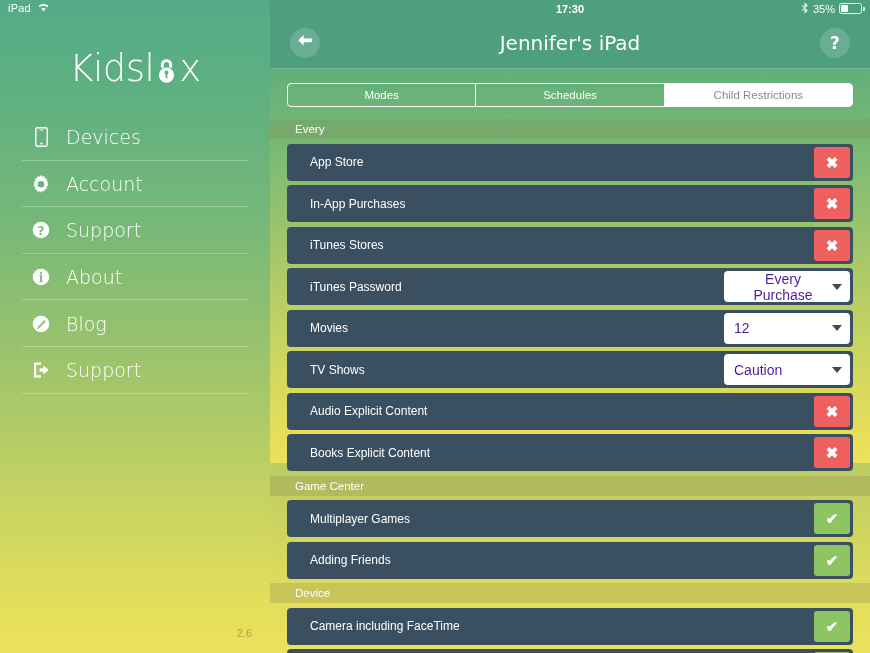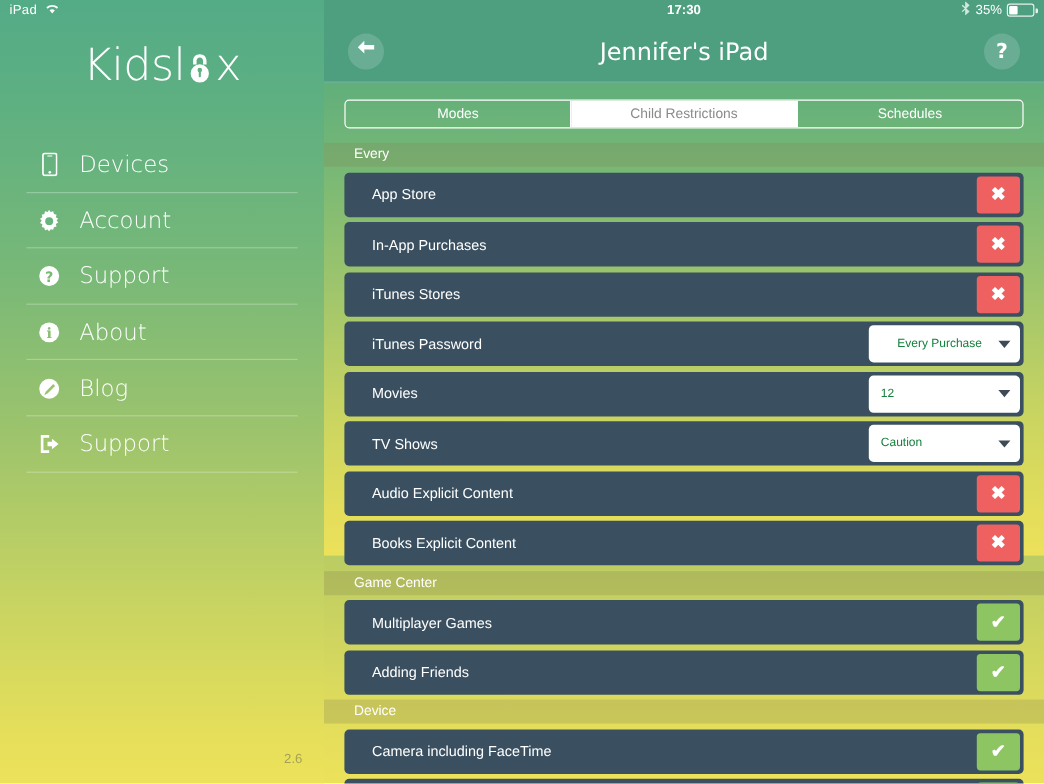--- a/index.html
+++ b/index.html
@@ -22,21 +22,21 @@
     flex: 0 0 270px;
     background: linear-gradient(to bottom, #53ab87 0%, #5fb081 14%, #77b878 34%, #9ec46c 56%, #c6d362 76%, #e6df5a 94%, #ede25b 100%);
   }
   .statusbar-left {
     position: absolute; top: 2px; left: 8px;
     display: flex; align-items: center; gap: 6px;
     font-size: 11px; color: #ffffff; letter-spacing: .2px;
   }
   .wifi-ico { display:block; }
   .logo-wrap {
-    position: absolute; top: 33px; left: 0; width: 270px;
+    position: absolute; top: 47px; left: 0; width: 270px;
     display: flex; align-items: flex-start; justify-content: center;
   }
   .logo {
     font-size: 37px; color: #ffffff; letter-spacing: -0.5px;
     font-weight: 300; display: flex; align-items: center;
     font-family: "DejaVu Sans", sans-serif;
   }
   .logo .lock { display:inline-flex; align-items:center; margin:0 1px; position:relative; top:2px; }
 
   .nav { position: absolute; top: 114px; left: 0; width: 270px; }
@@ -152,21 +152,21 @@
   .toggle.on  { background: #8dc563; }
   .toggle-glyph { color: #ffffff; font-size: 15px; font-weight: bold; line-height: 1; }
   .select {
     position: absolute; right: 3px; top: 3px;
     width: 126px; height: 31px; border-radius: 4px;
     background: #ffffff;
     display: flex; align-items: center;
     padding: 0 8px 0 10px;
     cursor: pointer;
   }
-  .select-val { flex: 1; font-size: 10px; color: #15803d; }
+  .select-val { flex: 1; font-size: 14px; color: #4c1d95; }
   .select-val.center { text-align: center; }
   .caret {
     width: 0; height: 0; flex: 0 0 auto;
     border-left: 5px solid transparent; border-right: 5px solid transparent;
     border-top: 6px solid #3e4a55;
   }
 </style>
 </head>
 <body>
 
@@ -294,22 +294,22 @@
       </div>
       <div class="navbar-title">Jennifer's iPad</div>
       <div class="circ-btn help">
         <span>?</span>
       </div>
     </div>
 
     <div class="segwrap">
       <div class="segmented">
         <div class="seg">Modes</div>
+        <div class="seg">Schedules</div>
         <div class="seg active">Child Restrictions</div>
-        <div class="seg">Schedules</div>
       </div>
     </div>
 
     <div class="list">
 
       <div class="sec-header">Every</div>
 
       <div class="row">
         <span class="row-label">App Store</span>
         <span class="toggle off">

